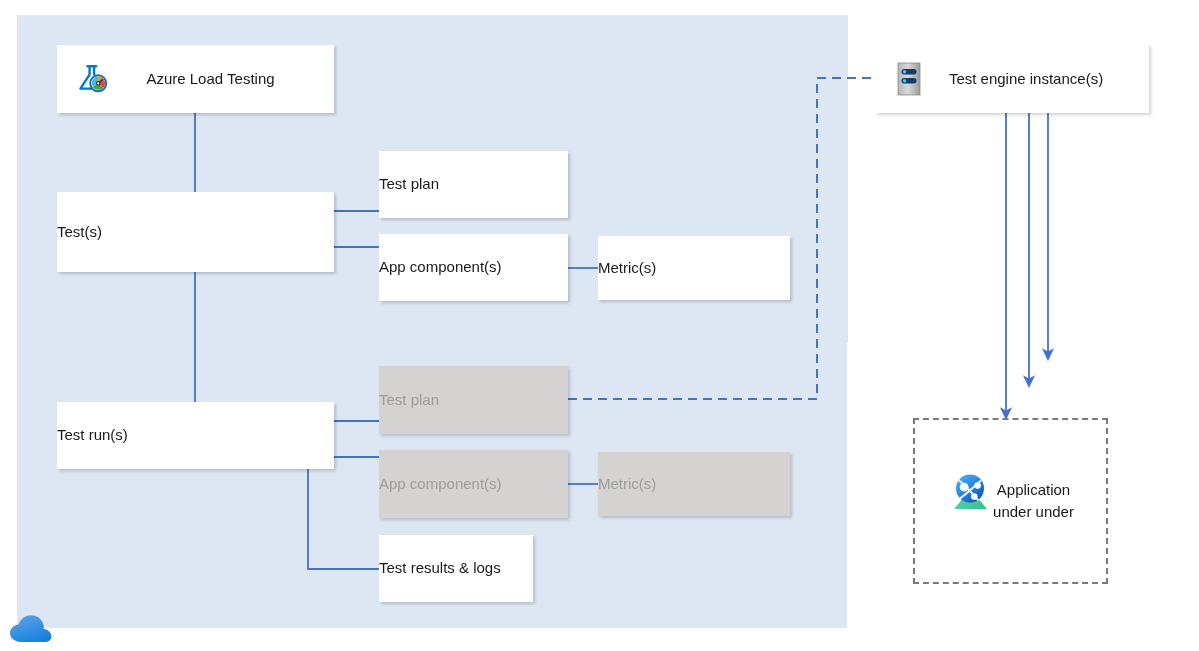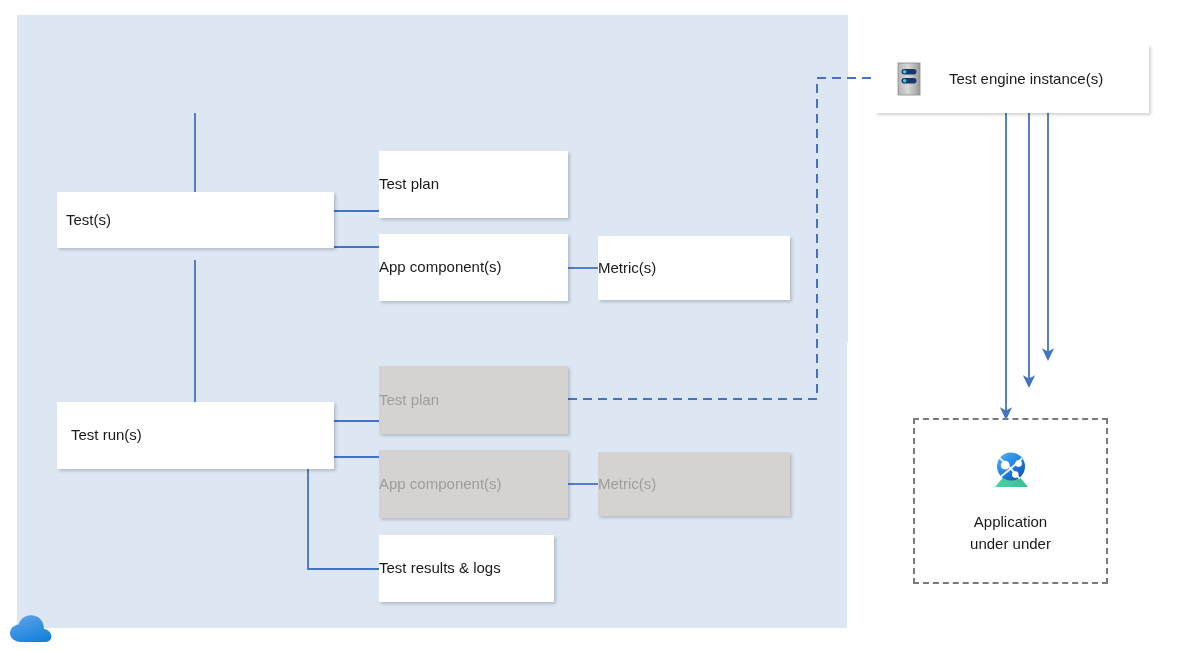--- a/index.html
+++ b/index.html
@@ -30,21 +30,21 @@
   
   .box.with-icon{justify-content:flex-start;}
   .box.with-icon .icn{flex:0 0 auto;margin-left:18px;margin-right:14px;
                       display:flex;align-items:center;justify-content:center;}
   .box.with-icon .box-label{flex:1 1 auto;text-align:center;
                             margin-right:36px;}
 
   
   .dash-box{position:absolute;box-sizing:border-box;
             border:2px dashed #7a7a7a;background:transparent;
-            display:flex;flex-direction:column;align-items:center;
+            display:flex;flex-direction:row;align-items:center;
             justify-content:center;}
   .dash-box .app-icon{margin-bottom:14px;}
   .dash-box .app-label{font-size:15px;color:#1a1a1a;text-align:center;
                        line-height:1.45;}
 
   
   .cloud{position:absolute;left:8px;top:612px;}
 </style>
 </head>
 <body>
@@ -83,20 +83,37 @@
 
     <path d="M568,399 L817,399 L817,78 L875,78" stroke="#4472c4" stroke-width="2" fill="none" stroke-dasharray="9 6"></path>
 
     <g stroke="#4472c4" stroke-width="1.8" fill="none" marker-end="url(#arw)">
       <path d="M1006,113 L1006,414"></path>
       <path d="M1029,113 L1029,382"></path>
       <path d="M1048,113 L1048,355"></path>
     </g>
   </svg>
 
+  <div class="box white with-icon" style="left:57px;top:45px;width:277px;height:68px;">
+    <span class="icn">
+      <svg width="34" height="34" viewBox="0 0 34 34">
+        <path d="M12.5,4.2 h8.6" stroke="#0078d4" stroke-width="2.4" stroke-linecap="round" fill="none"></path>
+        <path d="M14.6,5.4 v7.2 L5.4,26.6 h16.4" stroke="#0078d4" stroke-width="2.4" stroke-linejoin="round" stroke-linecap="round" fill="none"></path>
+        <path d="M19.1,5.4 v7.0" stroke="#0078d4" stroke-width="2.4" stroke-linecap="round" fill="none"></path>
+        <circle cx="23.2" cy="21.3" r="8.0" fill="#ffffff" stroke="#0f6cbd" stroke-width="1.9"></circle>
+        <path d="M23.2,21.3 L23.2,14.2 A7.1,7.1 0 0 1 29.3,18.0 Z" fill="#f2910a"></path>
+        <path d="M23.2,21.3 L29.3,18.0 A7.1,7.1 0 0 1 28.2,25.9 Z" fill="#e8443a"></path>
+        <path d="M23.2,21.3 L28.2,25.9 A7.1,7.1 0 0 1 17.8,25.0 Z" fill="#4aa03c"></path>
+        <path d="M23.2,21.3 L17.8,25.0 A7.1,7.1 0 0 1 23.2,14.2 Z" fill="#56b7cc"></path>
+        <path d="M23.2,21.3 L27.6,17.6" stroke="#0f3b63" stroke-width="1.6" stroke-linecap="round"></path>
+        <circle cx="23.2" cy="21.3" r="1.7" fill="#ffffff" stroke="#0f3b63" stroke-width="1.1"></circle>
+      </svg>
+    </span>
+    <span class="box-label">Azure Load Testing</span>
+  </div>
 
   <div class="box white with-icon" style="left:875px;top:45px;width:274px;height:68px;">
     <span class="icn">
       <svg width="32" height="36" viewBox="0 0 32 36">
         <defs>
           <linearGradient id="srvg" x1="0" y1="0" x2="1" y2="0">
             <stop offset="0" stop-color="#b6b6b6"></stop>
             <stop offset="0.45" stop-color="#d8d8d8"></stop>
             <stop offset="1" stop-color="#9a9a9a"></stop>
           </linearGradient>
@@ -104,53 +121,53 @@
         <rect x="5" y="2" width="22" height="32" fill="url(#srvg)" stroke="#8a8a8a" stroke-width="0.8"></rect>
         <rect x="8.5" y="8" width="15" height="5.4" rx="2.7" fill="#173a6d"></rect>
         <circle cx="11.6" cy="10.7" r="1.7" fill="#36d0f0"></circle>
         <rect x="8.5" y="17" width="15" height="5.4" rx="2.7" fill="#173a6d"></rect>
         <circle cx="11.6" cy="19.7" r="1.7" fill="#36d0f0"></circle>
       </svg>
     </span>
     <span class="box-label">Test engine instance(s)</span>
   </div>
 
-  <div class="box white" style="left:57px;top:192px;width:277px;height:56px;padding-left:9px;">
+  <div class="box white" style="left:57px;top:192px;width:277px;height:80px;">
     <span class="box-label">Test(s)</span>
   </div>
 
   <div class="box white" style="left:379px;top:151px;width:189px;height:67px;">
     <span class="box-label">Test plan</span>
   </div>
 
   <div class="box white" style="left:379px;top:234px;width:189px;height:67px;">
     <span class="box-label">App component(s)</span>
   </div>
 
   <div class="box white" style="left:598px;top:236px;width:192px;height:64px;">
     <span class="box-label">Metric(s)</span>
   </div>
 
-  <div class="box white" style="left:57px;top:402px;width:277px;height:67px;padding-left:14px;">
+  <div class="box white" style="left:57px;top:402px;width:277px;height:67px;">
     <span class="box-label">Test run(s)</span>
   </div>
 
   <div class="box gray" style="left:379px;top:366px;width:189px;height:68px;">
     <span class="box-label">Test plan</span>
   </div>
 
   <div class="box gray" style="left:379px;top:450px;width:189px;height:68px;">
     <span class="box-label">App component(s)</span>
   </div>
 
   <div class="box gray" style="left:598px;top:452px;width:192px;height:64px;">
     <span class="box-label">Metric(s)</span>
   </div>
 
-  <div class="box white" style="left:379px;top:535px;width:175px;height:67px;">
+  <div class="box white" style="left:379px;top:535px;width:154px;height:67px;">
     <span class="box-label">Test results &amp; logs</span>
   </div>
 
   <div class="dash-box" style="left:913px;top:418px;width:195px;height:166px;">
     <span class="app-icon">
       <svg width="46" height="46" viewBox="0 0 46 46">
         <defs>
           <linearGradient id="gl" x1="0.15" y1="0.1" x2="0.85" y2="0.9">
             <stop offset="0" stop-color="#45aaf2"></stop>
             <stop offset="0.55" stop-color="#1f7fe0"></stop>

